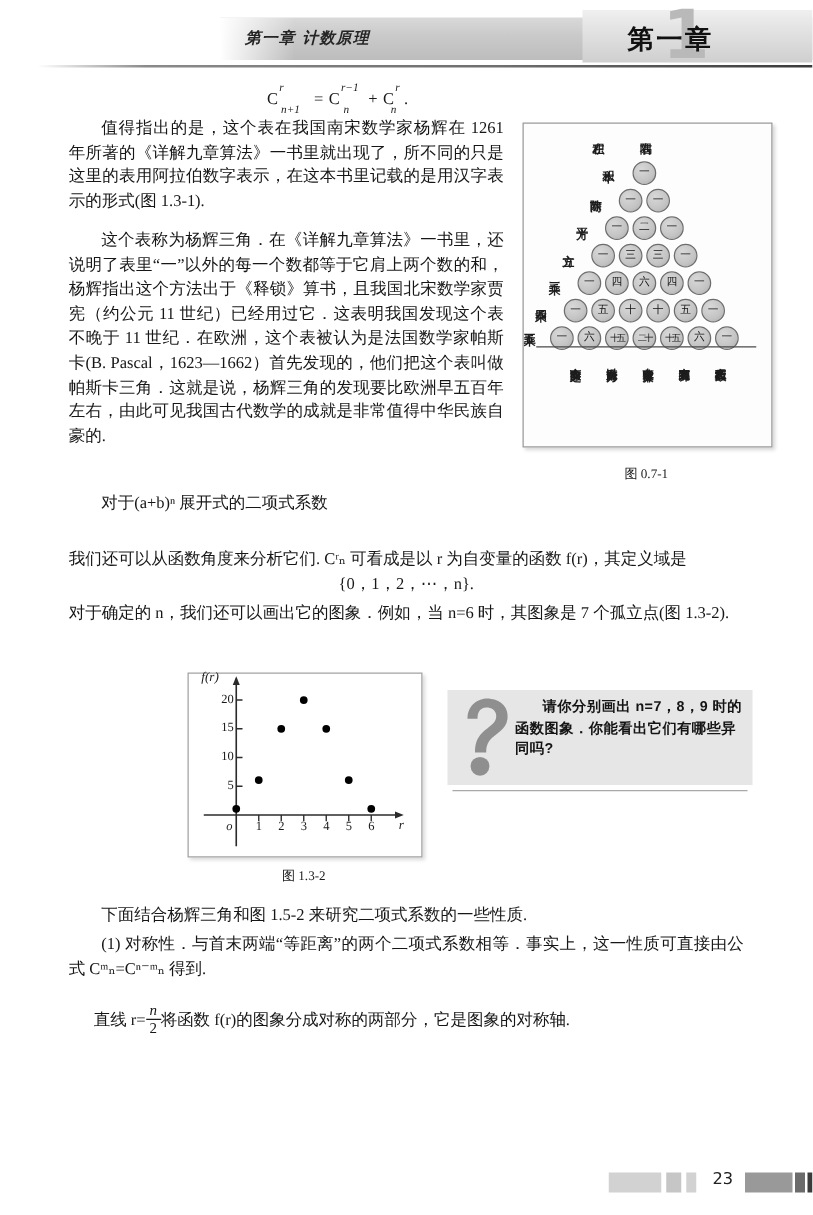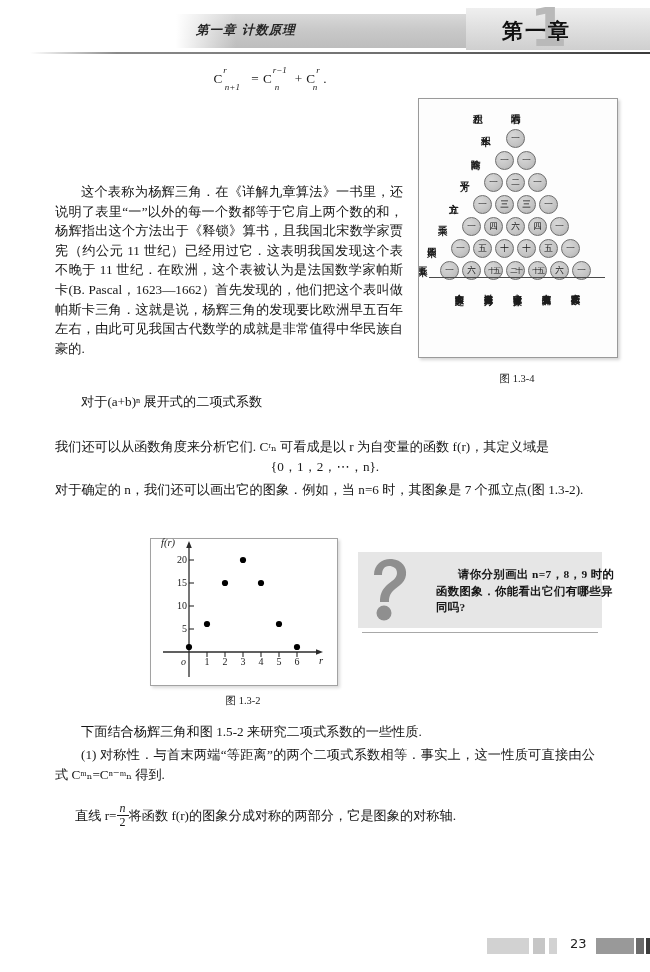--- a/index.html
+++ b/index.html
@@ -194,30 +194,29 @@
     width: 236px; height: 1px;
     background: #a8a8a8;
   }
   .qmark {
     position: absolute;
     left: 10px; top: 4px;
     width: 40px; height: 66px;
   }
   .qtext {
     position: absolute;
-    left: 54px; top: 14px;
+    left: 54px; top: 6px;
     width: 182px;
     font-size: 11.4px;
     line-height: 16.6px;
     font-weight: bold;
     color: #141414;
     text-indent: 22px;
-    font-family: Liberation Serif, serif;
+    font-family: Liberation Sans, sans-serif;
     letter-spacing: 0.4px;
-    margin-left: 24px;
   }
 
   
   .footer { position: absolute; left: 0; top: 928px; width: 650px; height: 44px; }
   .fbar { position: absolute; top: 10px; height: 16px; }
   .page-num {
     position: absolute;
     top: 8px; left: 570px;
     font-size: 13px;
     color: #222;
@@ -241,20 +240,21 @@
 <div class="page-body">
 
   <div class="center-formula" style="left:60px; top:70px; width:420px;">
     <span class="comb"><span class="c">C</span><sup>r</sup><sub style="left:-7px;margin-left:6px;">n+1</sub></span>
     <span style="margin:0 1px;">=</span>
     <span class="comb"><span class="c">C</span><sup>r−1</sup><sub style="left:-11px;">n</sub></span>
     <span style="margin:0 1px;">+</span>
     <span class="comb"><span class="c">C</span><sup>r</sup><sub style="left:-6px;">n</sub></span><span>.</span>
   </div>
 
+  <div class="para indent" style="left:55px; top:92px; width:348px;">值得指出的是，这个表在我国南宋数学家杨辉在 1261 年所著的《详解九章算法》一书里就出现了，所不同的只是这里的表用阿拉伯数字表示，在这本书里记载的是用汉字表示的形式(图 1.3-1).</div>
 
   <div class="para indent" style="left:55px; top:182px; width:348px;">这个表称为杨辉三角．在《详解九章算法》一书里，还说明了表里“一”以外的每一个数都等于它肩上两个数的和，杨辉指出这个方法出于《释锁》算书，且我国北宋数学家贾宪（约公元 11 世纪）已经用过它．这表明我国发现这个表不晚于 11 世纪．在欧洲，这个表被认为是法国数学家帕斯卡(B. Pascal，1623—1662）首先发现的，他们把这个表叫做帕斯卡三角．这就是说，杨辉三角的发现要比欧洲早五百年左右，由此可见我国古代数学的成就是非常值得中华民族自豪的.</div>
 
   <div class="fig-yanghui">
 
     <div class="vlabel" style="left:54px; top:8px; height:34px;">左积</div>
     <div class="vlabel" style="left:92px; top:8px; height:34px;">右隅</div>
 
     <div class="vlabel" style="left:62px; top:30px; height:30px;">本积</div>
     <div class="vlabel" style="left:52px; top:53px; height:30px;">商除</div>
@@ -301,21 +301,21 @@
 
     <div class="yh-divider"></div>
 
     <div class="yh-bottom-col" style="left:150px; top:188px; height:62px;">左袤乃积数</div>
     <div class="yh-bottom-col" style="left:121px; top:188px; height:62px;">右袤乃隅算</div>
     <div class="yh-bottom-col" style="left:92px; top:188px; height:62px;">中藏者皆廉</div>
     <div class="yh-bottom-col" style="left:63px; top:188px; height:62px;">以廉乘商方</div>
     <div class="yh-bottom-col" style="left:34px; top:188px; height:62px;">命实而除之</div>
   </div>
 
-  <div class="fig-caption" style="left:418px; top:372px; width:198px;">图 1.3-4</div>
+  <div class="fig-caption" style="left:418px; top:372px; width:198px;">图 0.7-1</div>
 
   <div class="para indent" style="left:55px; top:392px; width:540px;">对于(a+b)ⁿ 展开式的二项式系数</div>
 
 
   <div class="para" style="left:55px; top:437px; width:540px;">我们还可以从函数角度来分析它们. Cʳₙ 可看成是以 r 为自变量的函数 f(r)，其定义域是</div>
 
   <div class="center-formula" style="left:55px; top:458px; width:540px;">{0，1，2，⋯，n}.</div>
 
   <div class="para" style="left:55px; top:480px; width:540px;">对于确定的 n，我们还可以画出它的图象．例如，当 n=6 时，其图象是 7 个孤立点(图 1.3-2).</div>
 

